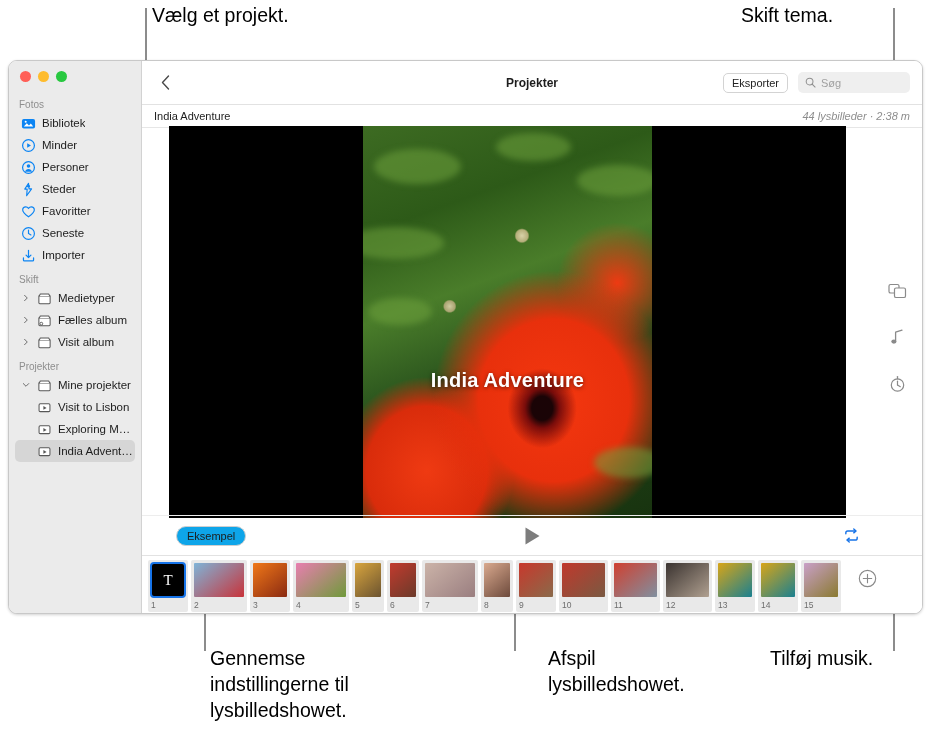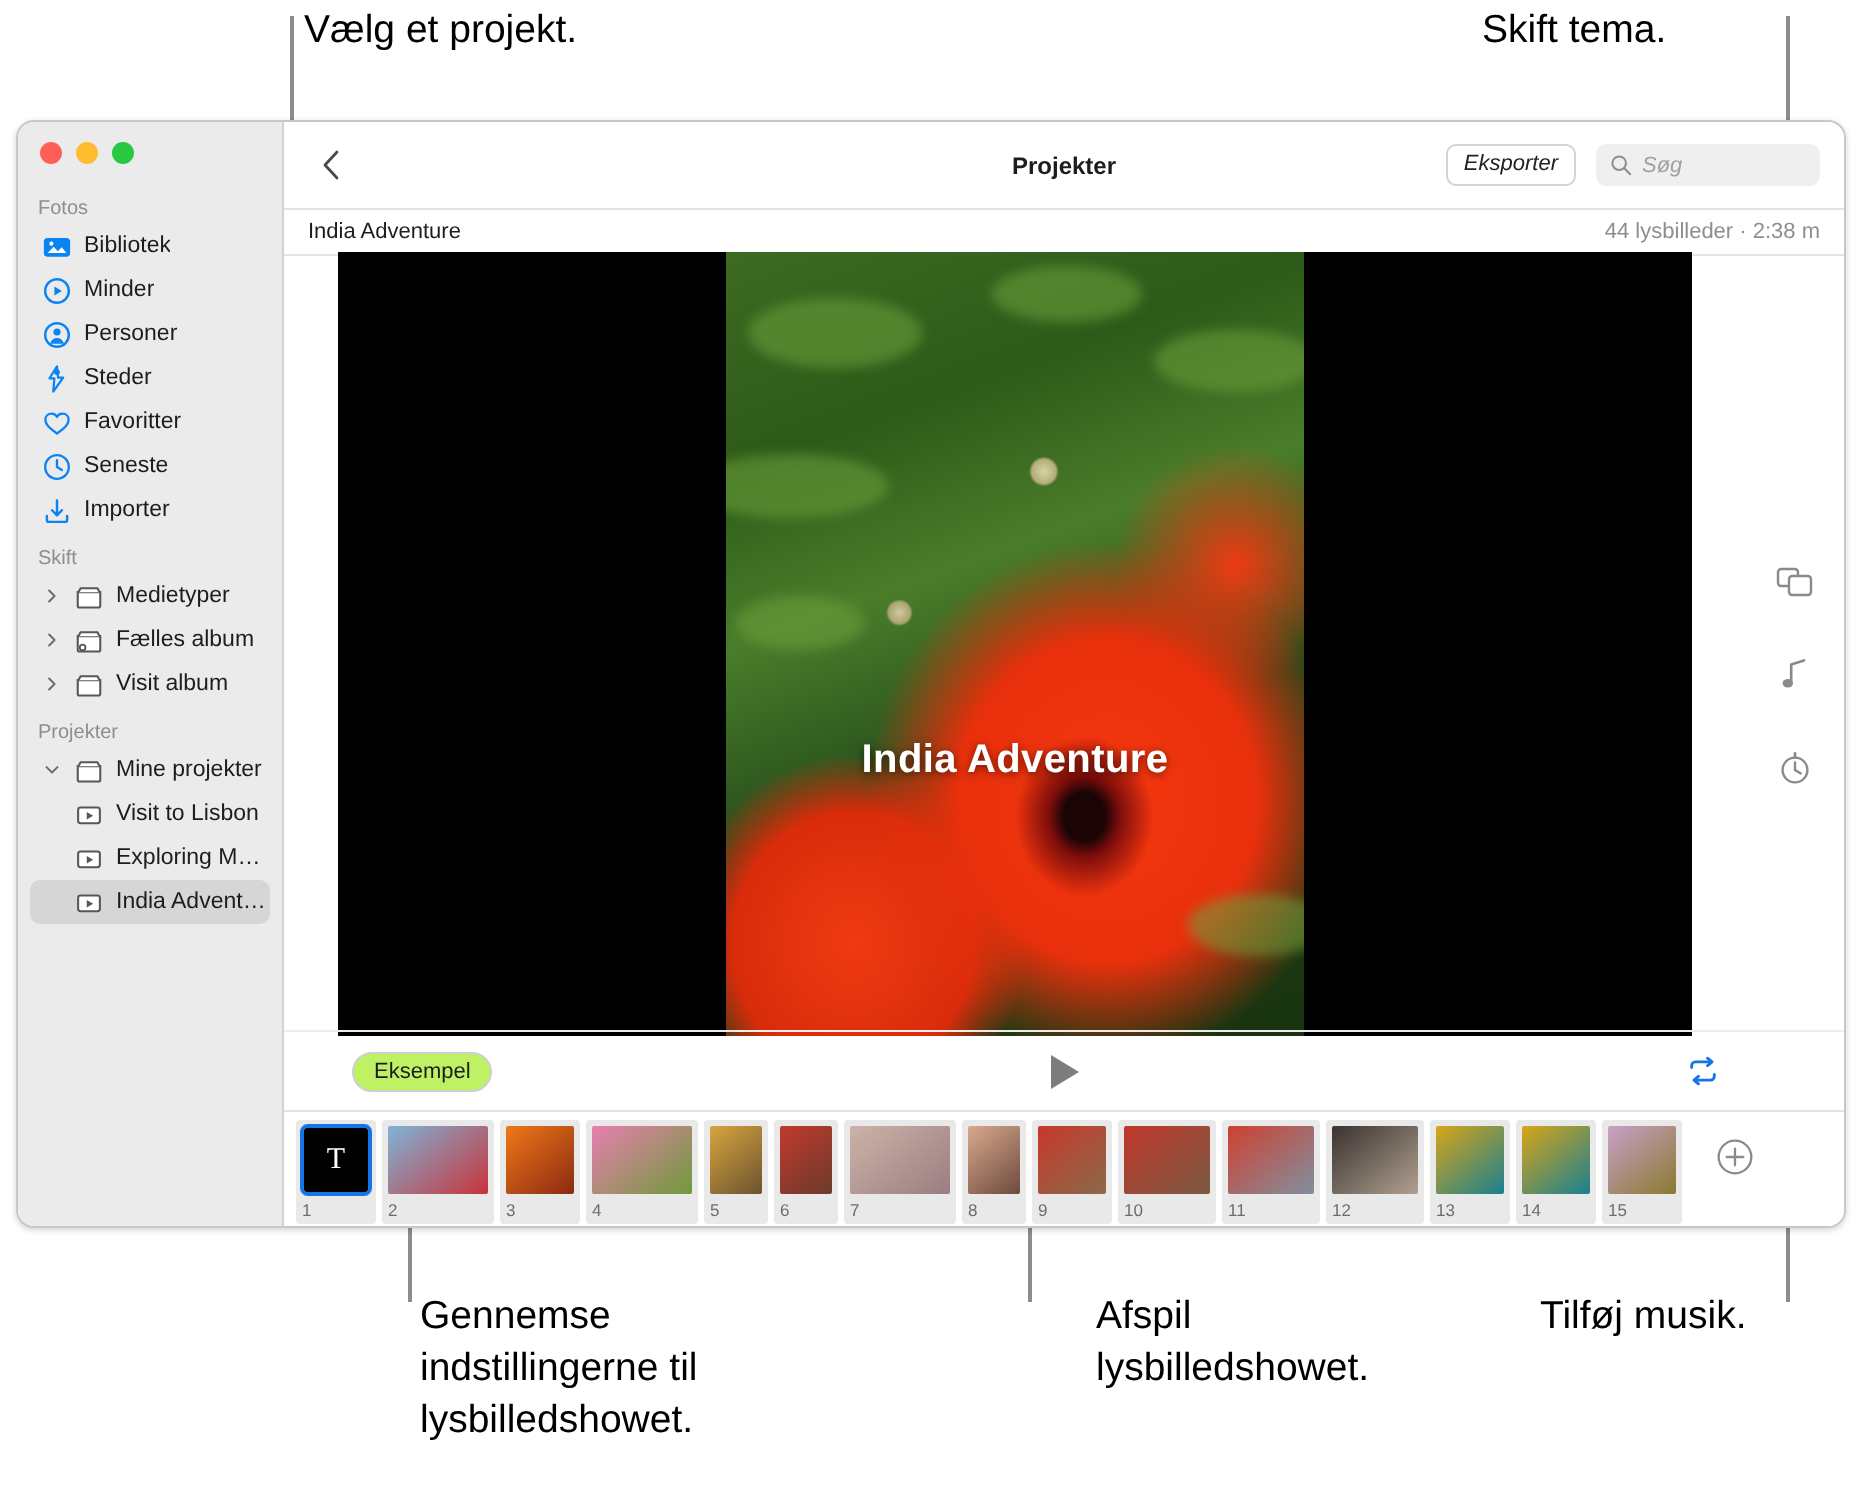--- a/index.html
+++ b/index.html
@@ -86,41 +86,41 @@
     display: flex; align-items: center;
     padding: 0 12px;
     border-bottom: 1px solid #e2e2e2;
     position: relative;
   }
   #back-btn { width: 22px; height: 22px; display: flex; align-items: center; justify-content: center; color: #4a4a4a; }
   #tb-title {
     position: absolute; left: 0; right: 0; text-align: center;
     font-size: 12px; font-weight: bold; color: #1d1d1d; pointer-events: none;
   }
-  #tb-right { margin-left: auto; display: flex; gap: 10px; z-index: 2; font-style: italic; }
+  #tb-right { margin-left: auto; display: flex; align-items: center; gap: 10px; z-index: 2; }
   #export-btn {
     font-size: 11px; color: #222;
     border: 1px solid #d3d3d3; border-radius: 5px;
     padding: 3px 8px; background: #fff;
   }
   #search-box {
     width: 112px; height: 21px; background: #efefef; border-radius: 5px;
     display: flex; align-items: center; gap: 5px; padding: 0 7px;
   }
   #search-ph { font-size: 11px; color: #a0a0a0; }
 
   #infobar {
     height: 23px; flex: 0 0 23px;
     display: flex; align-items: center; justify-content: space-between;
     padding: 0 12px;
     border-bottom: 1px solid #e6e6e6;
     font-size: 11px;
   }
   #project-name { color: #1d1d1d; }
-  #project-meta { color: #8e8e8e; }
+  #project-meta { color: #8e8e8e; font-style: italic; }
 
   #stage {
     flex: 1; display: flex; align-items: stretch; position: relative;
     background: #fff; min-height: 0;
   }
   #canvas-wrap { flex: 1; display: flex; align-items: center; justify-content: center; padding: 0 27px; min-width: 0; }
   #canvas {
     width: 100%; height: 392px;
     background: #000; position: relative; overflow: hidden;
   }
@@ -157,21 +157,21 @@
   .rail-btn { width: 22px; height: 22px; display: flex; align-items: center; justify-content: center; }
 
   #transport {
     height: 40px; flex: 0 0 40px;
     position: relative; display: flex; align-items: center;
     border-top: 1px solid #ededed;
   }
   #preview-btn {
     position: absolute; left: 34px;
     font-size: 11px; color: #1d1d1d;
-    background: #bef264; border: 1px solid #cfcfcf; border-radius: 11px;
+    background: #0ea5e9; border: 1px solid #cfcfcf; border-radius: 11px;
     padding: 3px 10px;
   }
   #play-btn {
     position: absolute; left: 0; right: 0; margin: 0 auto;
     width: 26px; display: flex; justify-content: center;
   }
   #loop-btn { position: absolute; right: 62px; display: flex; align-items: center; }
 
   
   #filmstrip {

